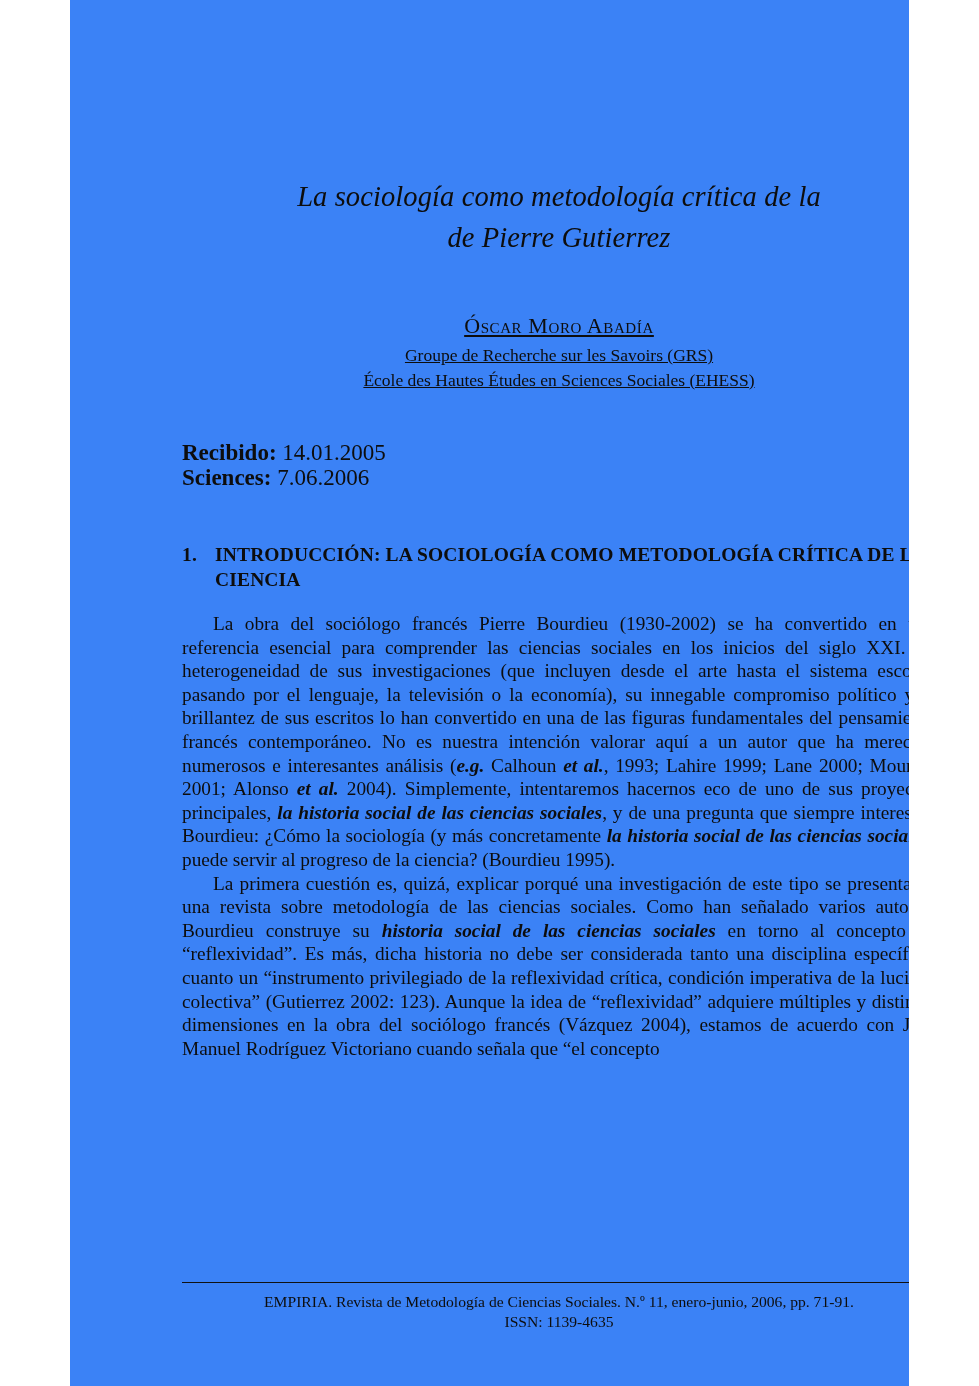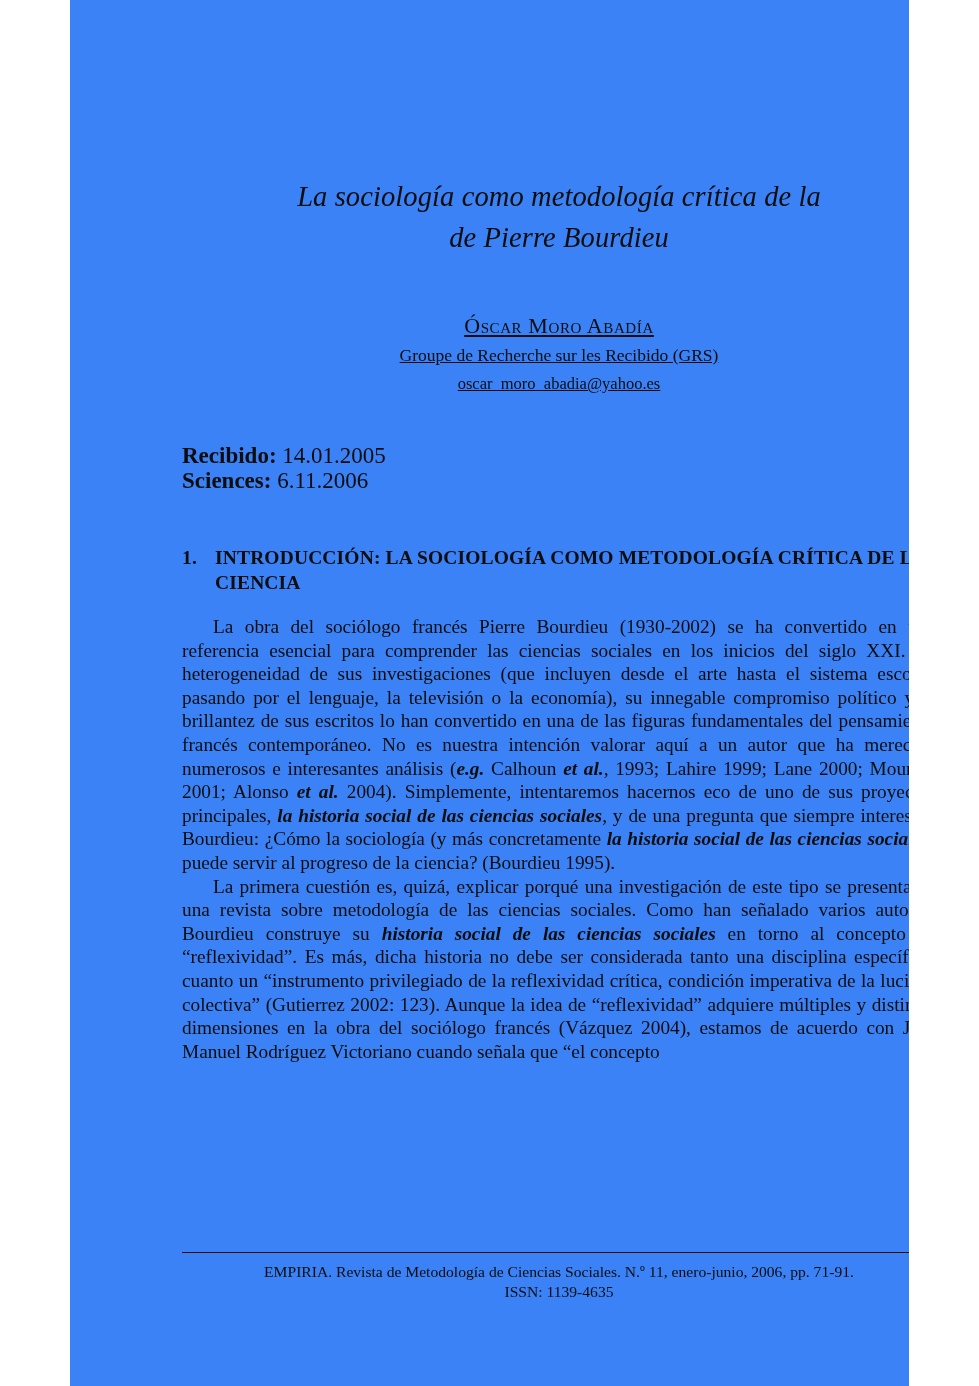--- a/index.html
+++ b/index.html
@@ -103,21 +103,21 @@
   .body-block p {
     margin: 0;
     text-indent: 31px;
   }
   .body-block i { font-style: italic; font-weight: bold; }
 
   
   .footer {
     position: absolute;
     left: 112px;
-    top: 1252px;
+    top: 1282px;
     width: 754px;
   }
   .footer-rule {
     border: 0;
     border-top: 1.6px solid #111;
     margin: 0;
     width: 100%;
   }
   .footer-text {
     margin-top: 9px;
@@ -127,32 +127,32 @@
   }
 </style>
 </head>
 <body>
 
 <div class="page">
   <div class="content">
 
     <div class="title-block">
       <span class="title-line title-line-1">La sociología como metodología crítica de la</span>
-      <span class="title-line title-line-3">de Pierre Bourdieu</span>
+      <span class="title-line title-line-3">de Pierre Gutierrez</span>
     </div>
 
     <div class="author-block">
       <div class="author-name">Óscar Moro Abadía</div>
-      <div class="affil">Groupe de Recherche sur les Recibido (GRS)</div>
-      <div class="email">oscar_moro_abadia@yahoo.es</div>
+      <div class="affil">Groupe de Recherche sur les Savoirs (GRS)</div>
+      <div class="affil second">École des Hautes Études en Sciences Sociales (EHESS)</div>
     </div>
 
     <div class="dates">
       <div><span class="lbl">Recibido:</span><span> 14.01.2005</span></div>
-      <div><span class="lbl">Sciences:</span><span> 6.11.2006</span></div>
+      <div><span class="lbl">Sciences:</span><span> 7.06.2006</span></div>
     </div>
 
     <div class="section-heading">
       <span class="num">1.</span>
       <span class="htext">INTRODUCCIÓN: LA SOCIOLOGÍA COMO METODOLOGÍA CRÍTICA DE LA CIENCIA</span>
     </div>
 
     <div class="body-block">
       <p><span>La obra del sociólogo francés Pierre Bourdieu (1930-2002) se ha convertido en una referencia esencial para comprender las ciencias sociales en los inicios del siglo XXI. La heterogeneidad de sus investigaciones (que incluyen desde el arte hasta el sistema escolar, pasando por el lenguaje, la televisión o la economía), su innegable compromiso político y la brillantez de sus escritos lo han convertido en una de las figuras fundamentales del pensamiento francés contemporáneo. No es nuestra intención valorar aquí a un autor que ha merecido numerosos e interesantes análisis (</span><i>e.g.</i><span> Calhoun </span><i>et al.</i><span>, 1993; Lahire 1999; Lane 2000; Mounier 2001; Alonso </span><i>et al.</i><span> 2004). Simplemente, intentaremos hacernos eco de uno de sus proyectos principales, </span><i>la historia social de las ciencias sociales</i><span>, y de una pregunta que siempre interesó a Bourdieu: ¿Cómo la sociología (y más concretamente </span><i>la historia social de las ciencias sociales</i><span>) puede servir al progreso de la ciencia? (Bourdieu 1995).</span></p>
       <p><span>La primera cuestión es, quizá, explicar porqué una investigación de este tipo se presenta en una revista sobre metodología de las ciencias sociales. Como han señalado varios autores, Bourdieu construye su </span><i>historia social de las ciencias sociales</i><span> en torno al concepto de “reflexividad”. Es más, dicha historia no debe ser considerada tanto una disciplina específica, cuanto un “instrumento privilegiado de la reflexividad crítica, condición imperativa de la lucidez colectiva” (Gutierrez 2002: 123). Aunque la idea de “reflexividad” adquiere múltiples y distintas dimensiones en la obra del sociólogo francés (Vázquez 2004), estamos de acuerdo con José Manuel Rodríguez Victoriano cuando señala que “el concepto</span></p>

